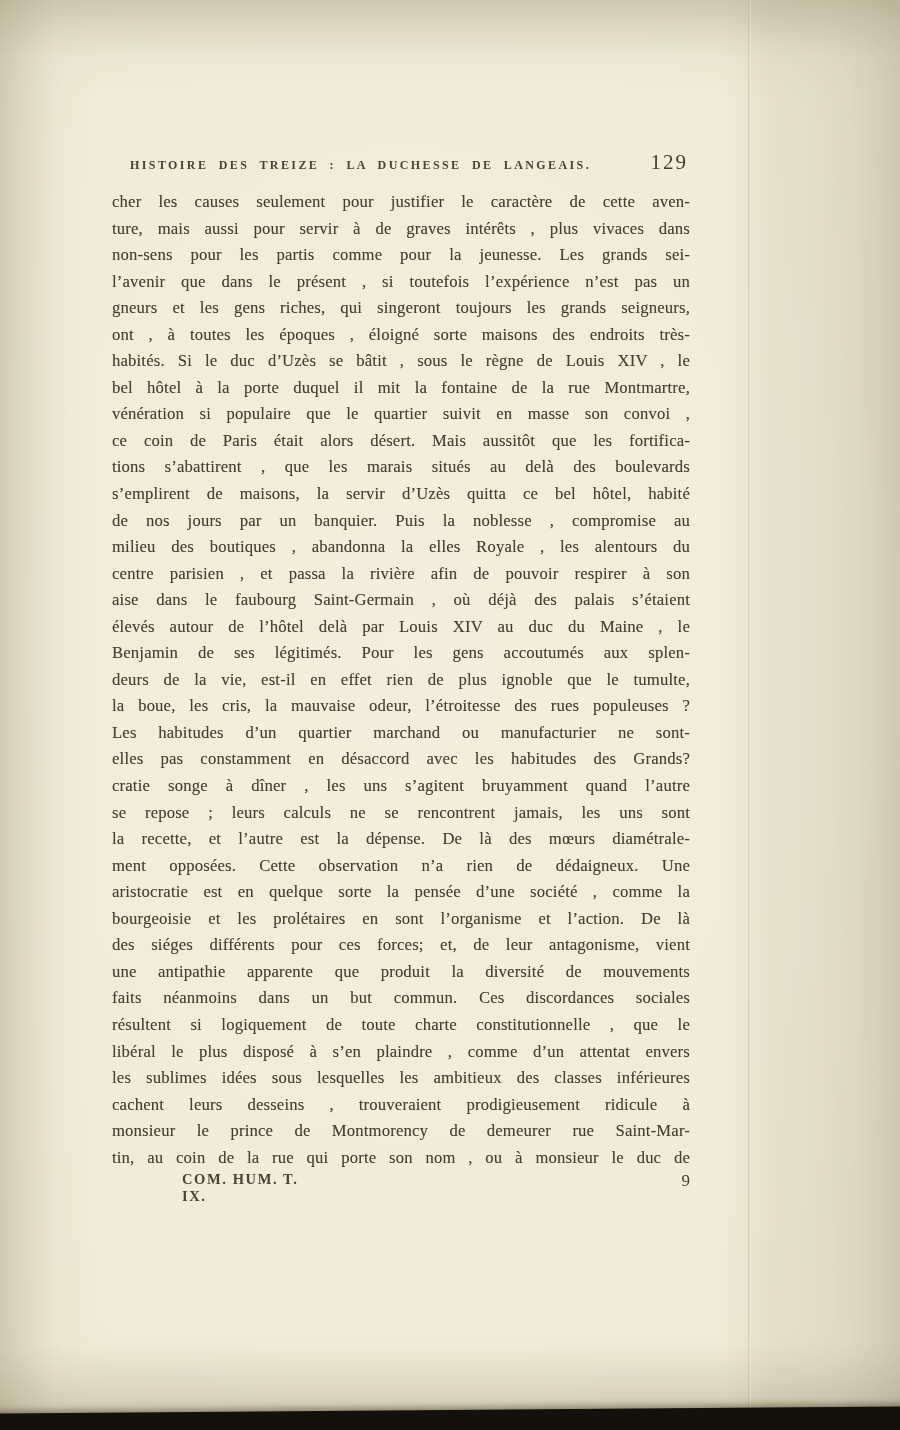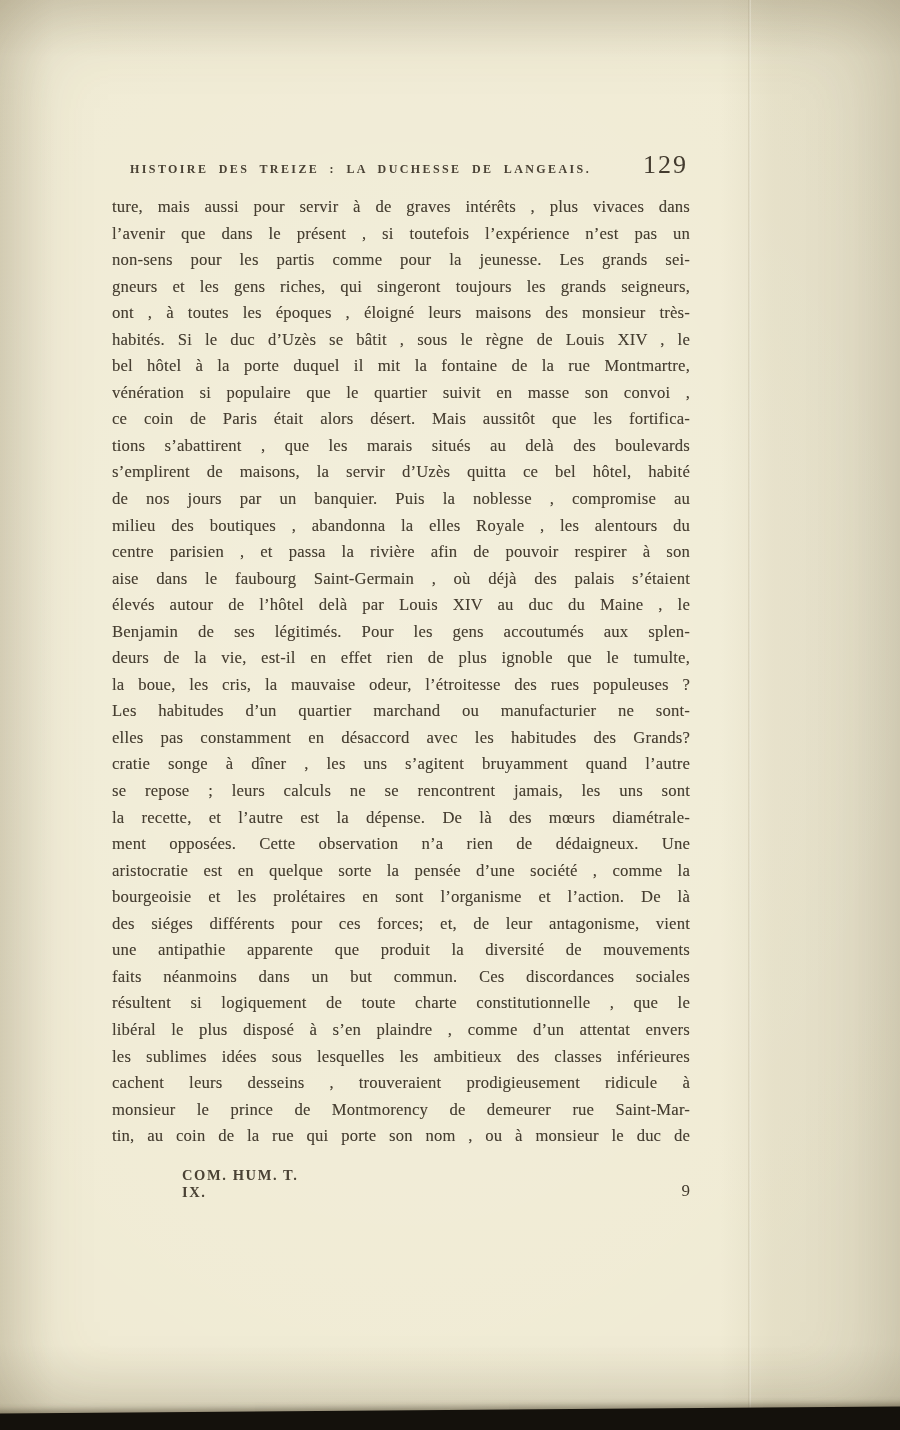--- a/index.html
+++ b/index.html
@@ -58,40 +58,40 @@
   .running-title {
     font-size: 12px;
     letter-spacing: 2.4px;
     word-spacing: 5px;
     font-weight: bold;
     color: #4a4235;
     white-space: nowrap;
     font-family: Liberation Serif, serif;
   }
   .folio {
-    font-size: 26px;
+    font-size: 21px;
     letter-spacing: 2px;
     color: #433b2f;
   }
   .body-text {
     width: 578px;
   }
   .line {
     font-size: 16.6px;
     line-height: 26.55px;
     text-align: justify;
     text-align-last: justify;
     letter-spacing: 0.2px;
     color: #453d30;
     text-shadow: 0.2px 0.2px 0 rgba(69,61,48,0.35);
   }
   .footer-row {
     display: flex;
-    align-items: flex-end;
-    margin-top: 17px;
+    align-items: flex-start;
+    margin-top: 0;
     padding-left: 70px;
   }
   .footer-sig {
     font-size: 14.5px;
     letter-spacing: 1.6px;
     font-weight: bold;
     color: #4a4235;
   }
   .sheet-num {
     font-size: 17px;
@@ -105,25 +105,26 @@
 <div class="scan">
   <div class="page-fold"></div>
 
   <div class="content">
     <div class="header-row">
       <span class="running-title">HISTOIRE DES TREIZE : LA DUCHESSE DE LANGEAIS.</span>
       <span class="folio">129</span>
     </div>
 
     <div class="body-text">
+        <div class="line">cher les causes seulement pour justifier le caractère de cette aven-</div>
         <div class="line">ture, mais aussi pour servir à de graves intérêts , plus vivaces dans</div>
+        <div class="line">non-sens pour les partis comme pour la jeunesse. Les grands sei-</div>
         <div class="line">l’avenir que dans le présent , si toutefois l’expérience n’est pas un</div>
-        <div class="line">non-sens pour les partis comme pour la jeunesse. Les grands sei-</div>
         <div class="line">gneurs et les gens riches, qui singeront toujours les grands seigneurs,</div>
-        <div class="line">ont , à toutes les époques , éloigné leurs maisons des monsieur très-</div>
+        <div class="line">ont , à toutes les époques , éloigné sorte maisons des endroits très-</div>
         <div class="line">habités. Si le duc d’Uzès se bâtit , sous le règne de Louis XIV , le</div>
         <div class="line">bel hôtel à la porte duquel il mit la fontaine de la rue Montmartre,</div>
         <div class="line">vénération si populaire que le quartier suivit en masse son convoi ,</div>
         <div class="line">ce coin de Paris était alors désert. Mais aussitôt que les fortifica-</div>
         <div class="line">tions s’abattirent , que les marais situés au delà des boulevards</div>
         <div class="line">s’emplirent de maisons, la servir d’Uzès quitta ce bel hôtel, habité</div>
         <div class="line">de nos jours par un banquier. Puis la noblesse , compromise au</div>
         <div class="line">milieu des boutiques , abandonna la elles Royale , les alentours du</div>
         <div class="line">centre parisien , et passa la rivière afin de pouvoir respirer à son</div>
         <div class="line">aise dans le faubourg Saint-Germain , où déjà des palais s’étaient</div>

